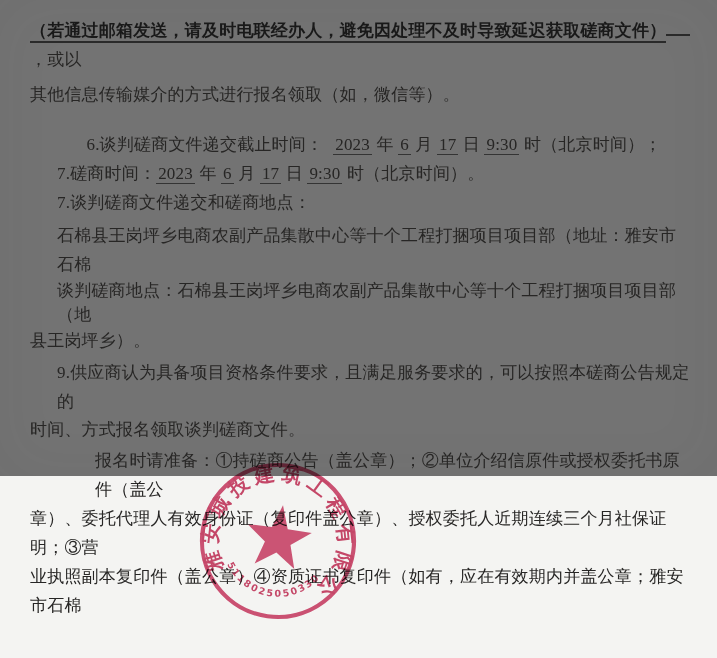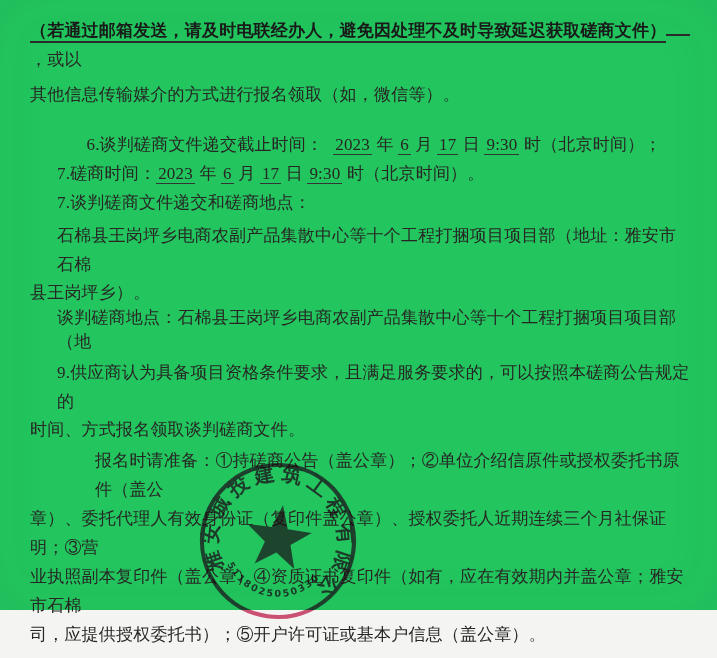--- a/index.html
+++ b/index.html
@@ -2,22 +2,22 @@
 <html><head>
 <meta charset="utf-8">
 <style>
   html,body{margin:0;padding:0;}
   body{
     width:717px;height:658px;overflow:hidden;
     background:#f4f4f2;
     font-family:"Liberation Serif","DejaVu Serif",serif;
   }
   .page{
-    position:relative;width:717px;height:610px;
-    background:#22c55e;
+    position:relative;width:717px;height:476px;
+    background:#737373;
     box-shadow:inset 0 0 60px rgba(60,60,55,.05);
     color:#272625;
   }
   .doc{
     position:absolute;left:30px;top:16px;right:26px;
     font-size:17px;color:#272625;
   }
   .ln{min-height:29px;line-height:29px;letter-spacing:.2px;}
   .ind{padding-left:27px;}
   .ind2{padding-left:65px;}
@@ -59,30 +59,29 @@
     <div class="ln"><span class="bu">（若通过邮箱发送，请及时电联经办人，避免因处理不及时导致延迟获取磋商文件）</span><span class="blank-u"></span><span>，或以</span></div>
     <div class="ln mt6">其他信息传输媒介的方式进行报名领取（如，微信等）。</div>
 
     <div class="ln ind mt7"><span>6.谈判磋商文件递交截止时间：</span><span class="gap"></span><span class="u">2023</span> <span>年</span> <span class="u">6</span> <span>月</span> <span class="u">17</span> <span>日</span> <span class="u">9:30</span> <span>时（北京时间）；</span></div>
 
     <div class="ln ind"><span>7.磋商时间：</span><span class="u">2023</span> <span>年</span> <span class="u">6</span> <span>月</span> <span class="u">17</span> <span>日</span> <span class="u">9:30</span> <span>时（北京时间）。</span></div>
 
     <div class="ln ind">7.谈判磋商文件递交和磋商地点：</div>
 
     <div class="ln ind mt4">石棉县王岗坪乡电商农副产品集散中心等十个工程打捆项目项目部（地址：雅安市石棉</div>
+    <div class="ln tight ind">谈判磋商地点：石棉县王岗坪乡电商农副产品集散中心等十个工程打捆项目项目部（地</div>
     <div class="ln semi">县王岗坪乡）。</div>
-    <div class="ln tight ind">谈判磋商地点：石棉县王岗坪乡电商农副产品集散中心等十个工程打捆项目项目部（地</div>
 
     <div class="ln ind mt4">9.供应商认为具备项目资格条件要求，且满足服务要求的，可以按照本磋商公告规定的</div>
     <div class="ln semi">时间、方式报名领取谈判磋商文件。</div>
 
     <div class="ln ind2 mt3">报名时请准备：①持磋商公告（盖公章）；②单位介绍信原件或授权委托书原件（盖公</div>
     <div class="ln">章）、委托代理人有效身份证（复印件盖公章）、授权委托人近期连续三个月社保证明；③营</div>
     <div class="ln">业执照副本复印件（盖公章）④资质证书复印件（如有，应在有效期内并盖公章；雅安市石棉</div>
-    <div class="ln">司，应提供授权委托书）；⑤开户许可证或基本户信息（盖公章）。</div>
 
   </div>
 
   <div class="seal">
     <svg viewBox="0 0 164 164" xmlns="http://www.w3.org/2000/svg">
       <defs>
         <path id="arcTop" d="M 32 117 A 61 61 0 1 1 132 117" fill="none"></path>
         <path id="arcBottom" d="M 29.4 101 A 56 56 0 0 0 134.6 101" fill="none"></path>
       </defs>
       <circle cx="82" cy="82" r="76" fill="none" stroke="#d0456c" stroke-width="4.2"></circle>

